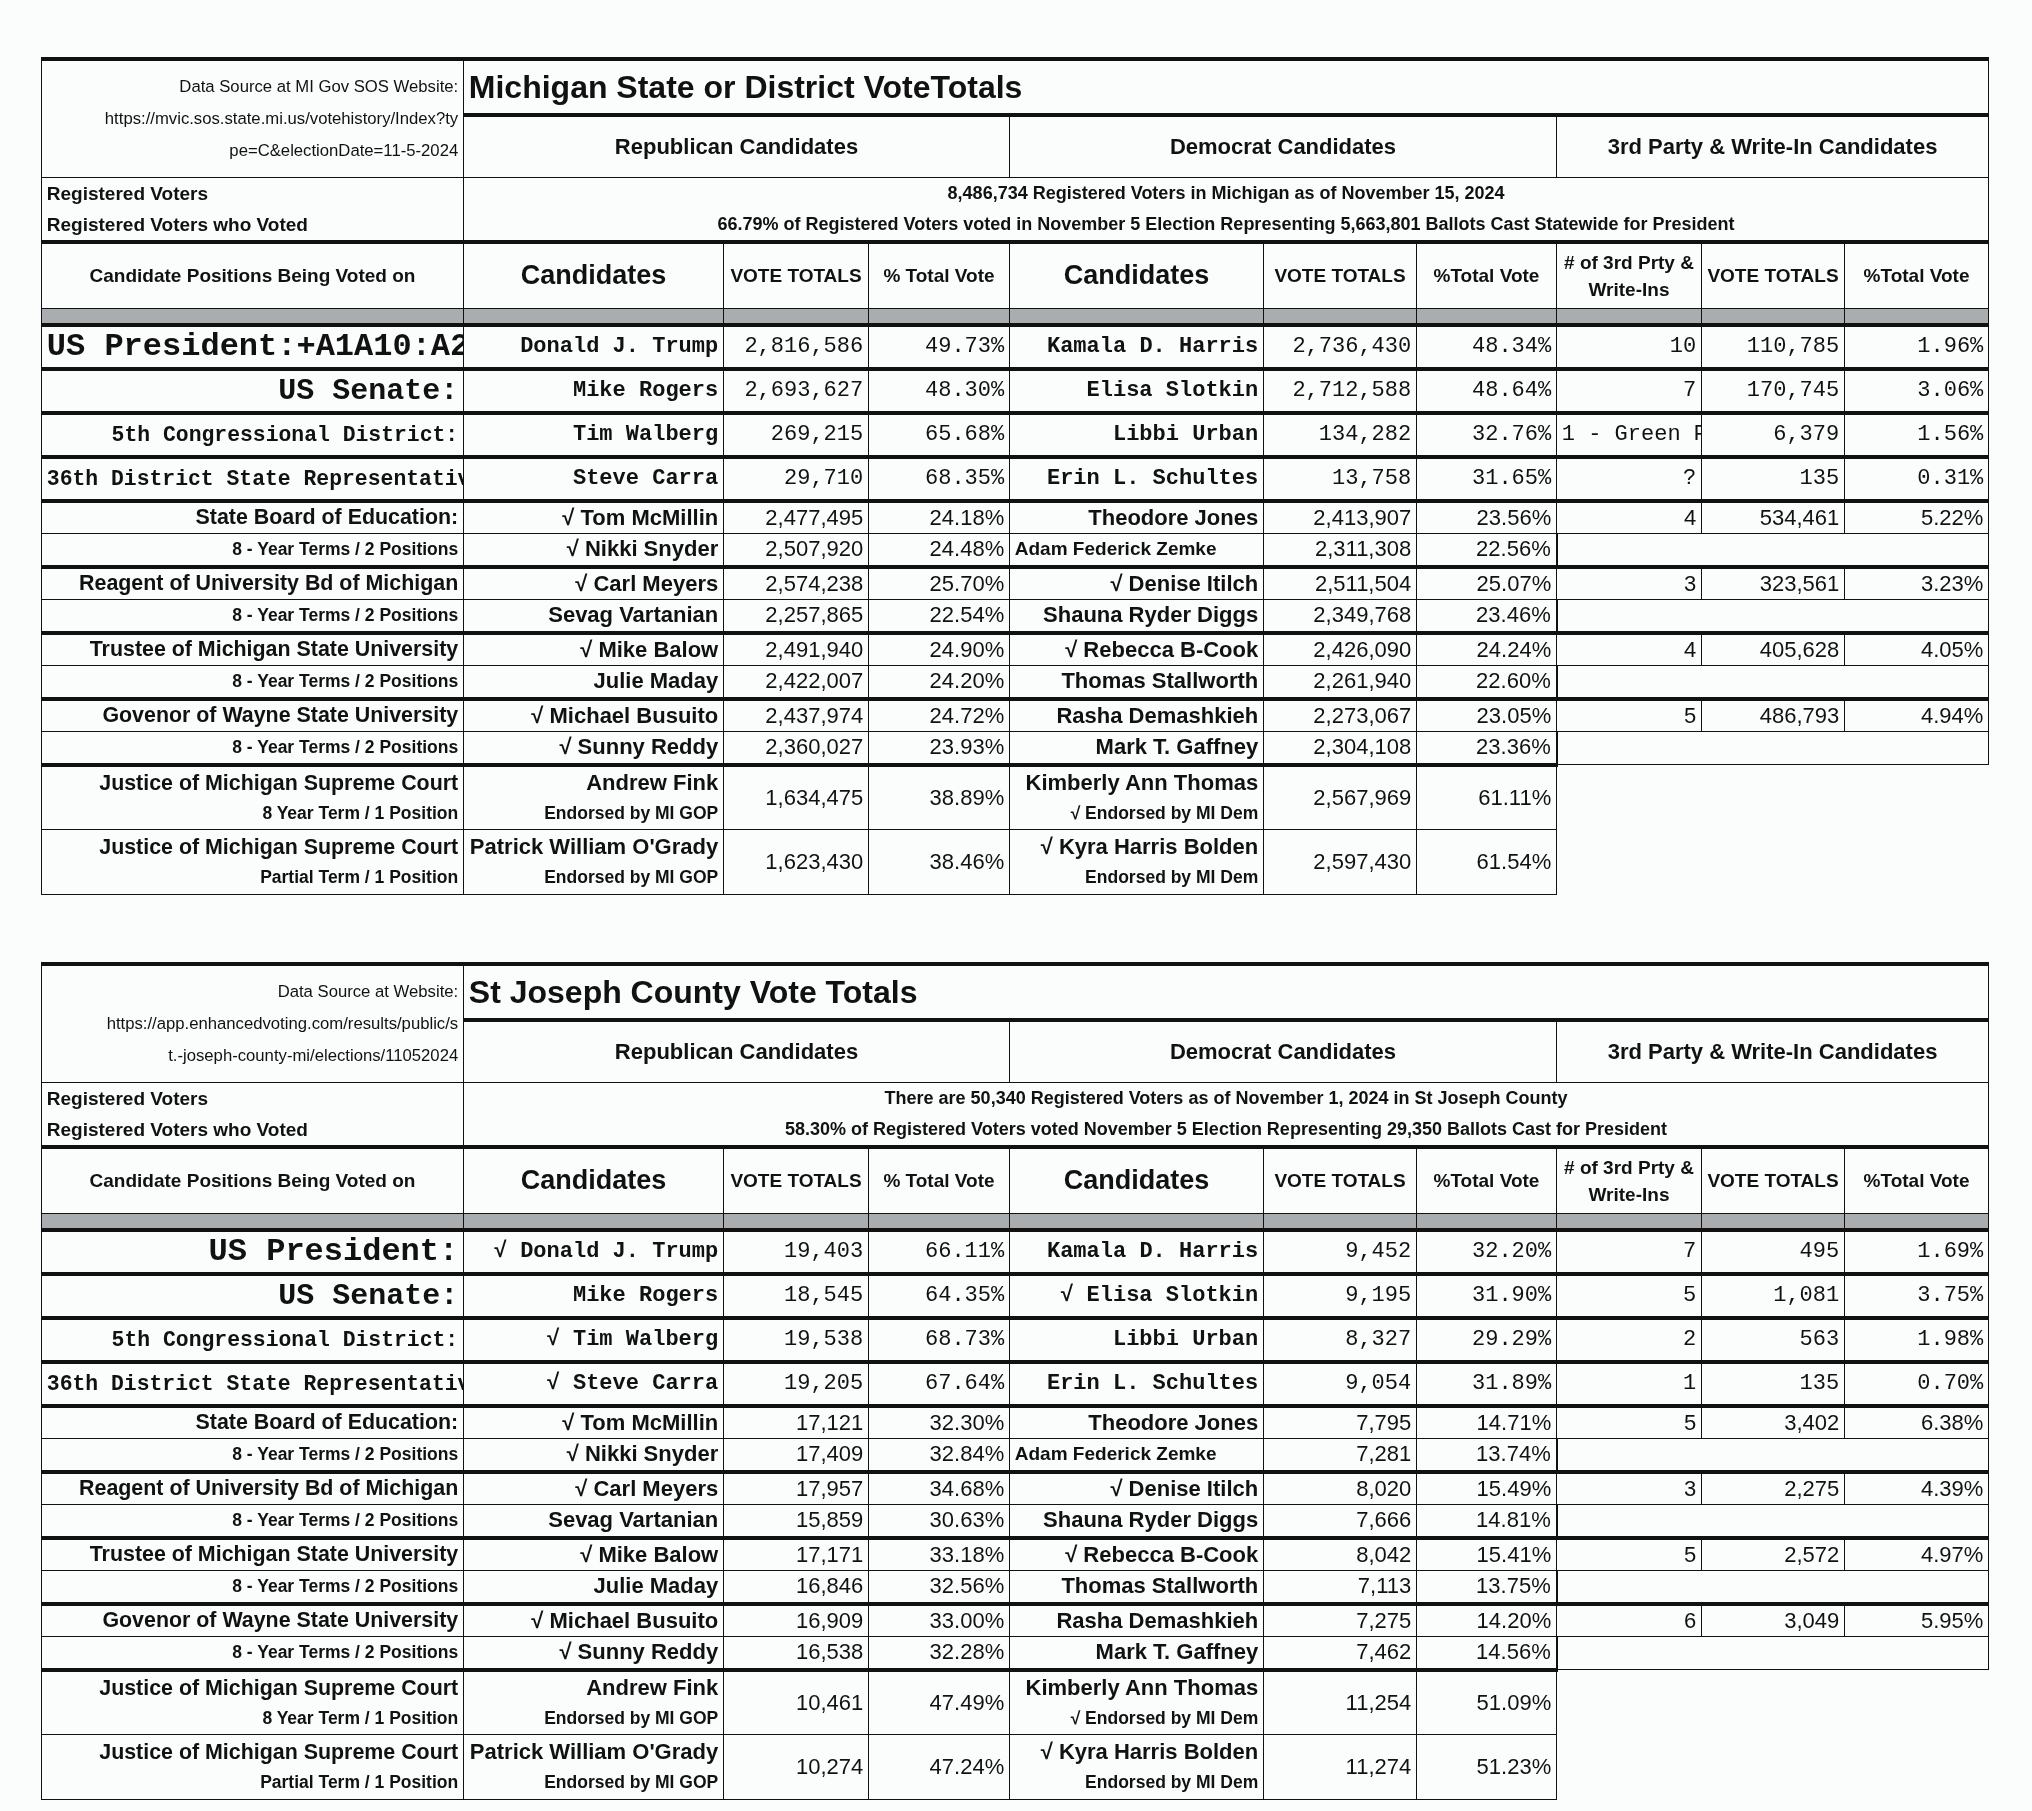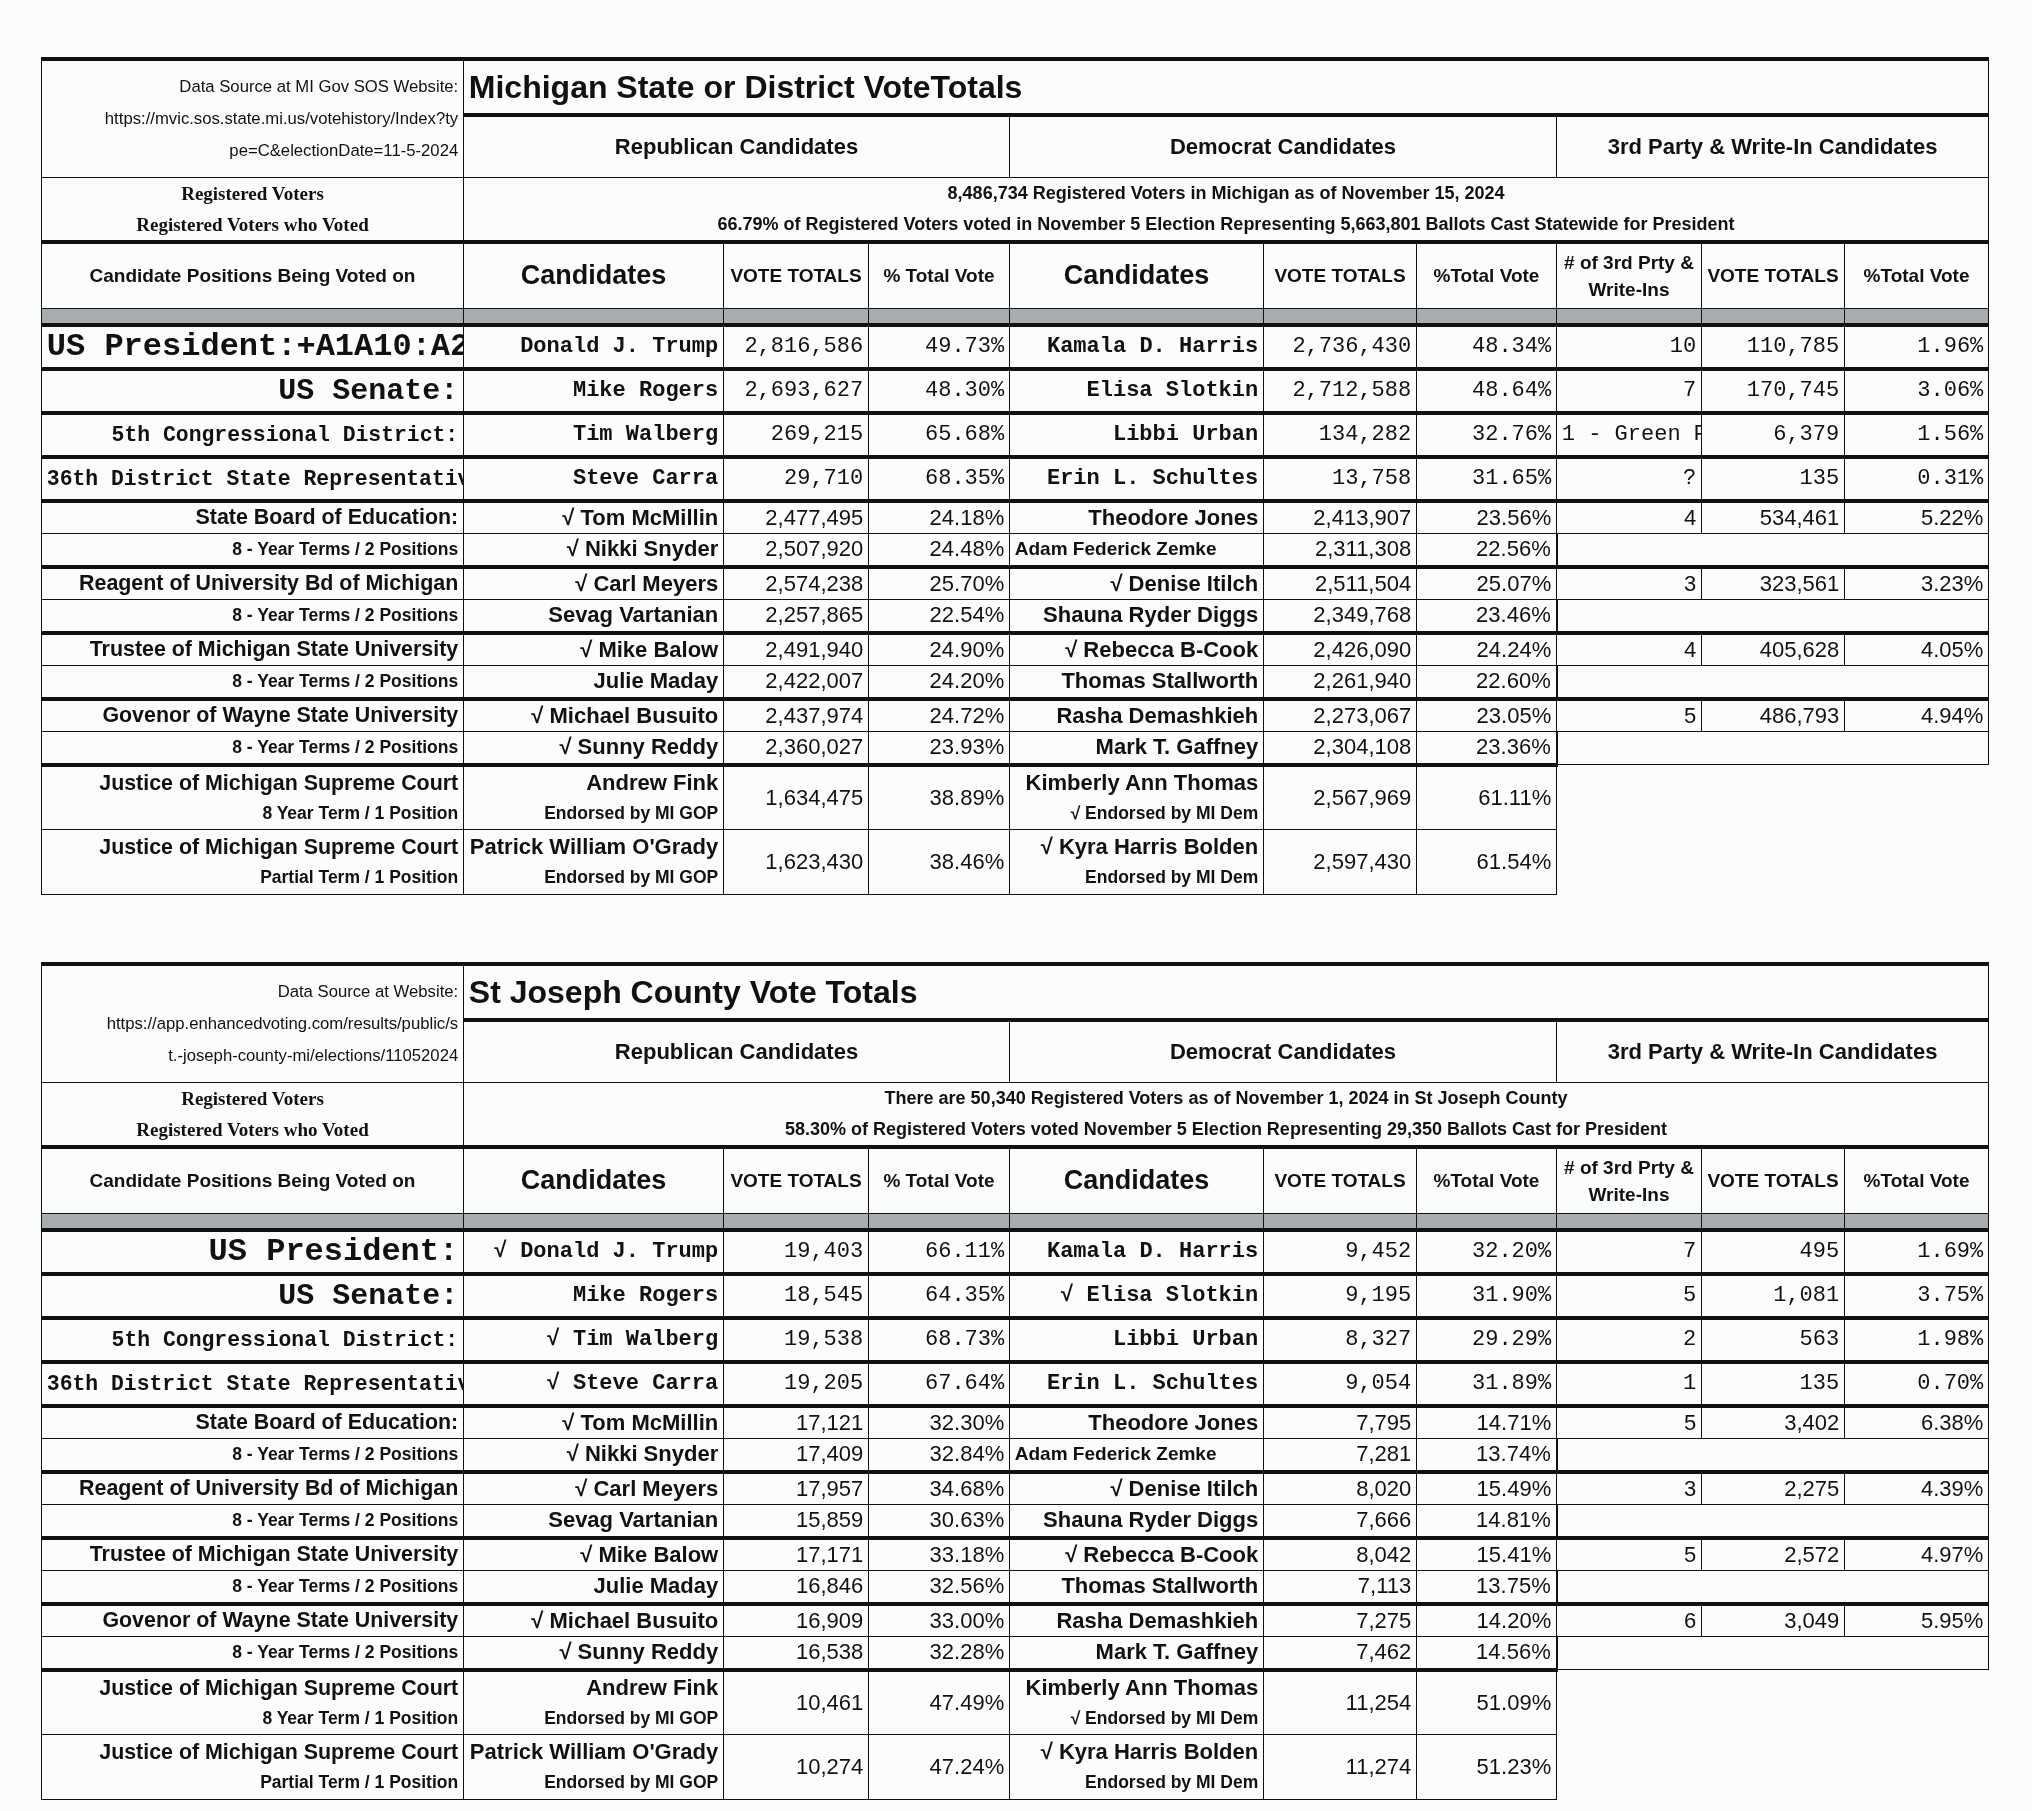--- a/index.html
+++ b/index.html
@@ -12,21 +12,21 @@
   #t1 { top: 57px; }
   #t2 { top: 962px; }
   table { border-collapse: collapse; table-layout: fixed; width: 1948px; }
   td { border: 1.6px solid #111; padding: 0 4.8px; font-weight: bold; vertical-align: middle; overflow: hidden; white-space: nowrap; }
   .thick-top td { border-top: 4px solid #111; }
   .c { text-align: center; }
   .src { font-size: 16.7px; line-height: 32px; text-align: right; font-weight: normal; }
   .title { font-size: 32px; height: 56px; }
   .party { font-size: 22px; text-align: center; height: 62px; }
   .reg { font-size: 18px; text-align: center; line-height: 31px; }
-  .reglabel { font-size: 19px; text-align: center; line-height: 31px; font-family: Liberation Serif, serif; }
+  .reglabel { font-size: 19px; text-align: left; line-height: 31px; }
   .colhead { font-size: 19px; text-align: center; height: 67px; white-space: normal; line-height: 27px; }
   .colhead.big { font-size: 27px; }
   .grey td { height: 16px; background: #a9adaf; border-top: none; border-bottom: none; }
   .pos { text-align: right; font-size: 21.4px; }
   .pos.big { font-size: 32px; }
   .pos.mid { font-size: 30px; }
   .sub { font-size: 17.5px; }
   .name { text-align: right; font-size: 22px; margin-top: 40px; }
   .name.small { font-size: 19px; text-align: left; }
   .num { text-align: right; font-size: 22px; font-weight: normal; }

